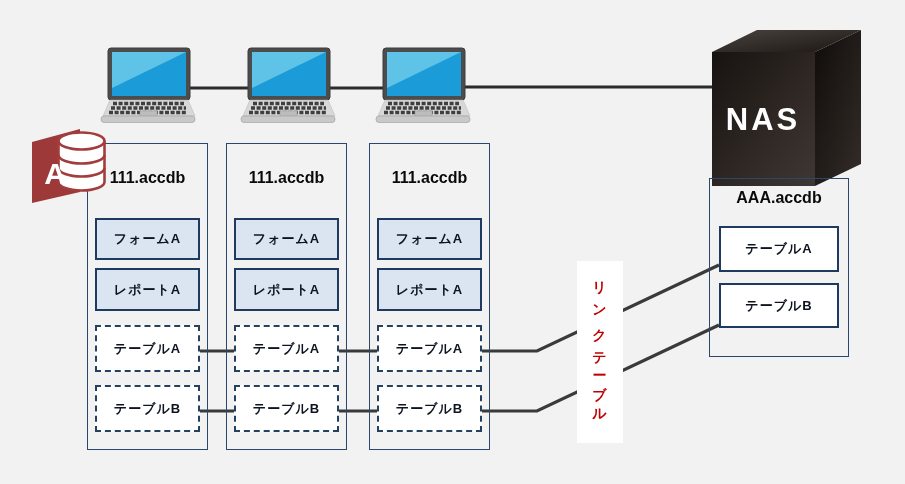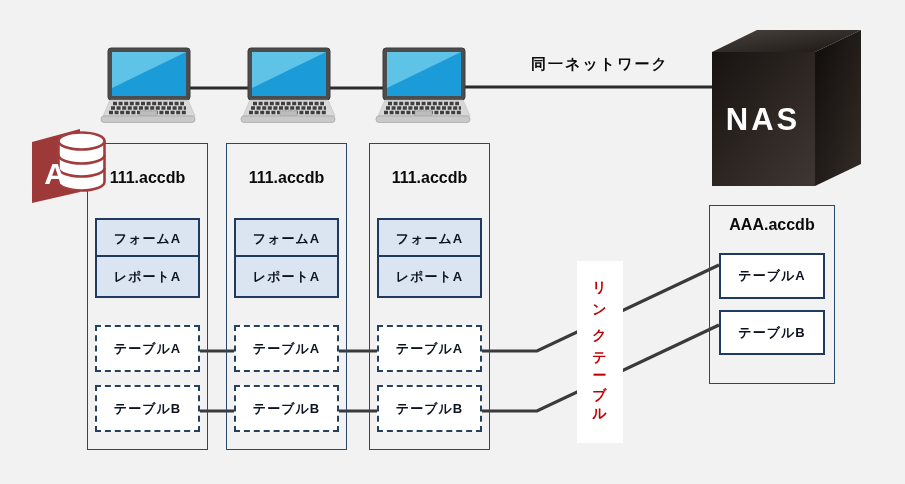--- a/index.html
+++ b/index.html
@@ -17,26 +17,26 @@
     margin-top:25px;text-align:center;font-weight:bold;font-size:16px;color:#0a0a0a;
   }
   .box{
     position:absolute;left:7px;right:7px;box-sizing:border-box;
     display:flex;align-items:center;justify-content:center;
     font-weight:bold;font-size:13px;color:#0d1320;letter-spacing:1px;text-align:center;
   }
   .solid{background:#dbe5f1;border:2px solid #1f3a5f;}
   .dashed{background:#ffffff;border:2px dashed #24425f;}
   .form-box{top:74px;height:42px;}
-  .report-box{top:111px;height:43px;}
+  .report-box{top:124px;height:43px;}
   .table-a-box{top:181px;height:47px;}
   .table-b-box{top:241px;height:47px;}
   
   .server{
-    position:absolute;left:709px;top:205px;width:126px;height:179px;
+    position:absolute;left:709px;top:178px;width:140px;height:179px;
     border:1px solid #2a486b;background:transparent;box-sizing:border-box;z-index:1;
   }
   .server .title{margin-top:10px;text-align:center;font-weight:bold;font-size:16px;color:#0a0a0a;}
   .server .box{left:9px;right:9px;background:#fff;border:2px solid #1f3a5f;}
   .server-a{top:47px;height:46px;}
   .server-b{top:104px;height:45px;}
   
   .netlabel{
     position:absolute;left:508px;top:55px;width:184px;text-align:center;
     font-weight:bold;font-size:15px;color:#0a0a0a;letter-spacing:2px;z-index:2;
@@ -101,21 +101,20 @@
 
     <line x1="200" y1="351" x2="234" y2="351" stroke="#3a3a3a" stroke-width="3.2"></line>
     <line x1="339" y1="351" x2="377" y2="351" stroke="#3a3a3a" stroke-width="3.2"></line>
     <line x1="200" y1="411" x2="234" y2="411" stroke="#3a3a3a" stroke-width="3.2"></line>
     <line x1="339" y1="411" x2="377" y2="411" stroke="#3a3a3a" stroke-width="3.2"></line>
 
     <polyline points="482,351 537,351 719,265" fill="none" stroke="#3a3a3a" stroke-width="3.2"></polyline>
     <polyline points="482,411 537,411 719,325" fill="none" stroke="#3a3a3a" stroke-width="3.2"></polyline>
   </svg>
 
-  <div class="netlabel">同一ネットワーク</div>
 
   <div class="dbcol" style="left:87px;">
     <div class="title">111.accdb</div>
     <div class="box solid form-box">フォームA</div>
     <div class="box solid report-box">レポートA</div>
     <div class="box dashed table-a-box">テーブルA</div>
     <div class="box dashed table-b-box">テーブルB</div>
   </div>
 
   <div class="dbcol" style="left:226px;">

